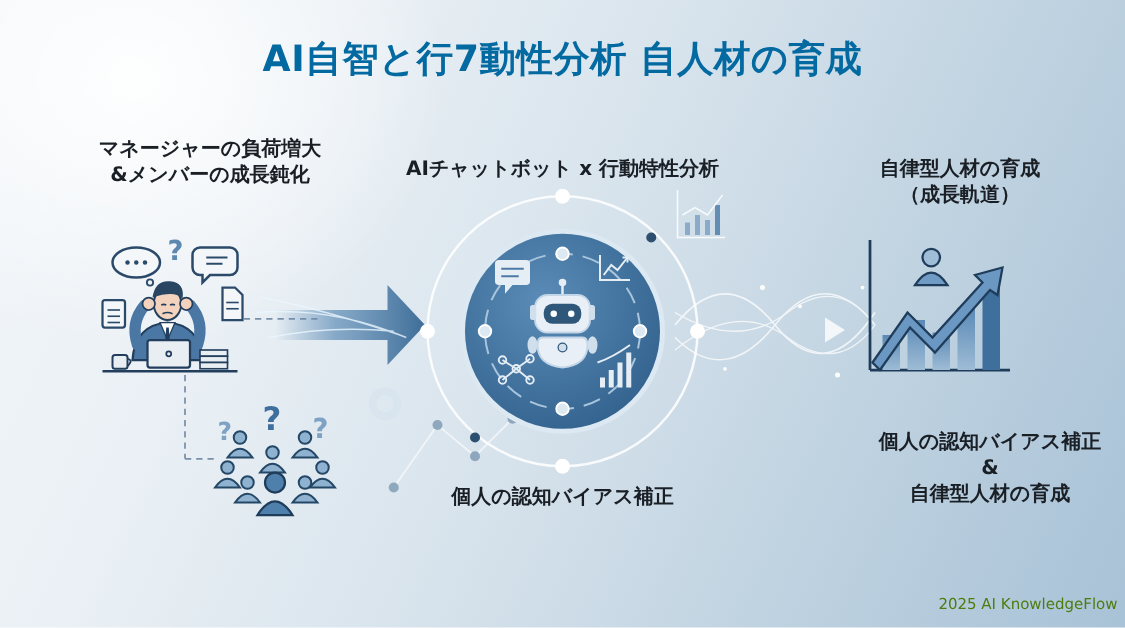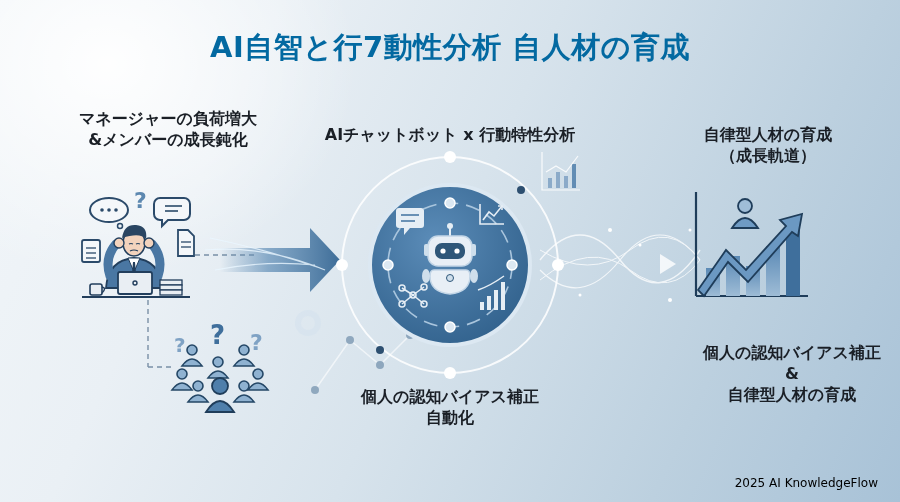--- a/index.html
+++ b/index.html
@@ -16,21 +16,21 @@
   }
   .title {
     position: absolute; left: 0; right: 0; top: 28px; text-align: center;
     font-size: 29px; font-weight: bold; color: #0369a1; letter-spacing: 0.5px;
   }
   .label {
     position: absolute; text-align: center; font-weight: bold; color: #1a1f26;
     font-size: 16px; line-height: 21px;
   }
   .footer {
-    position: absolute; right: 22px; bottom: 12px; font-size: 12px; color: #000000;
+    position: absolute; right: 6px; bottom: 12px; font-size: 12px; color: #4d7c0f;
   }
   svg { position: absolute; overflow: visible; }
 </style>
 </head>
 <body>
 
 <div class="glow"></div>
 
 <div class="title">AI自智と行7動性分析 自人材の育成</div>
 
@@ -271,16 +271,15 @@
 </svg>
 
 <div class="label" style="left:672px; top:342px; width:240px;">
   <div>個人の認知バイアス補正</div>
   <div>&amp;</div>
   <div>自律型人材の育成</div>
 </div>
 
 <div class="label" style="left:330px; top:386px; width:240px;">
   <div>個人の認知バイアス補正</div>
-  <div>自動化</div>
 </div>
 
 <div class="footer">2025 AI KnowledgeFlow</div>
 
 </body></html>

